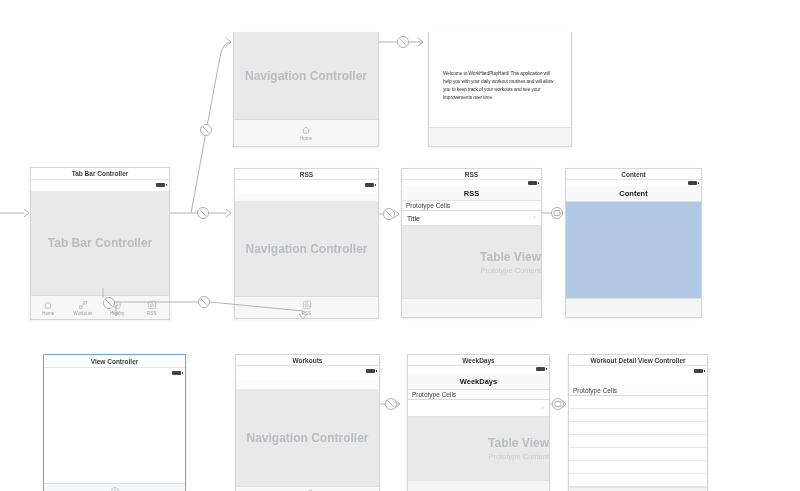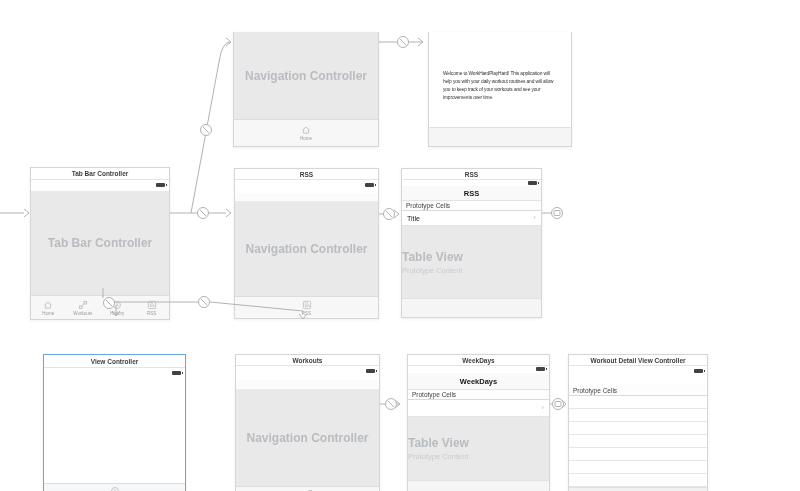--- a/index.html
+++ b/index.html
@@ -16,21 +16,21 @@
   .graybody{flex:1;background:#e9e9e9;display:flex;align-items:center;justify-content:center;
             font-size:12px;font-weight:700;color:#b9bcc0;white-space:nowrap;overflow:hidden;}
   .navstrip{flex:0 0 auto;background:#fbfbfb;border-bottom:1px solid #ececec;}
   .navbar{flex:0 0 auto;display:flex;align-items:center;justify-content:center;font-size:7.5px;
           font-weight:700;color:#161616;background:#f9f9f9;border-bottom:1px solid #e2e2e2;}
   .sechead{flex:0 0 auto;display:flex;align-items:center;padding-left:4px;font-size:6.5px;
            color:#3f3f3f;background:#fdfdfd;border-bottom:1px solid #d9d9d9;}
   .cell{flex:0 0 auto;display:flex;align-items:center;padding:0 5px;font-size:7px;color:#1f1f1f;
         background:#fff;border-bottom:1px solid #e4e4e4;}
   .chev{margin-left:auto;font-size:8px;color:#c4c4c9;line-height:1;}
-  .tvbody{flex:1;background:#e9e9e9;display:flex;flex-direction:column;align-items:flex-start;justify-content:center;}
+  .tvbody{flex:1;background:#e9e9e9;display:flex;flex-direction:column;align-items:flex-end;justify-content:center;}
   .tvtitle{font-size:12px;font-weight:700;color:#b9bcc0;}
   .tvsub{font-size:7.5px;color:#c7cacd;margin-top:2px;}
   .lightfooter{flex:0 0 auto;background:#f5f5f5;border-top:1px solid #e1e1e1;}
   .footerbar{flex:0 0 auto;background:#f7f7f7;border-top:1px solid #dcdcdc;display:flex;
              flex-direction:column;align-items:center;justify-content:center;color:#9b9b9b;}
   .footerbar .lbl,.tabitem .lbl{font-size:4.5px;margin-top:1px;color:#9b9b9b;white-space:nowrap;}
   .tabbar{flex:0 0 auto;display:flex;background:#f7f7f7;border-top:1px solid #dcdcdc;}
   .tabitem{flex:1;display:flex;flex-direction:column;align-items:center;justify-content:center;}
   .icon{color:#bdbdbd;display:block;}
   .empty-row{height:12px;border-bottom:1px solid #e6e6e6;background:#fff;flex:0 0 auto;}
@@ -129,20 +129,29 @@
       <span>Title</span>
       <span class="chev">›</span>
     </div>
     <div class="tvbody">
       <div class="tvtitle">Table View</div>
       <div class="tvsub">Prototype Content</div>
     </div>
     <div class="lightfooter" style="height:18px;"></div>
   </div>
 
+  <div class="vc" style="left:565px;top:136px;width:137px;height:150px;">
+    <div class="doc" style="height:10px;">Content</div>
+    <div class="status" style="height:6px;">
+      <div class="battery" style="top:1px;"></div>
+    </div>
+    <div class="navbar" style="height:15px;">Content</div>
+    <div style="flex:1;background:#b1c8e4;"></div>
+    <div class="lightfooter" style="height:18px;"></div>
+  </div>
 
   <div class="vc" id="vc-history" style="left:43px;top:322px;width:143px;height:150px;border-color:#6ba7dc;">
     <div class="doc" style="height:12px;">View Controller</div>
     <div class="whitebody">
       <div class="battery"></div>
     </div>
     <div class="footerbar" style="height:19px;background:#f5f7f9;">
       <svg class="icon" width="10" height="10" viewBox="0 0 12 12">
         <circle cx="6" cy="6" r="4.2" fill="none" stroke="currentColor" stroke-width="1"></circle>
         <path d="M6 3.6 V6 L7.8 7" fill="none" stroke="currentColor" stroke-width="1"></path>

